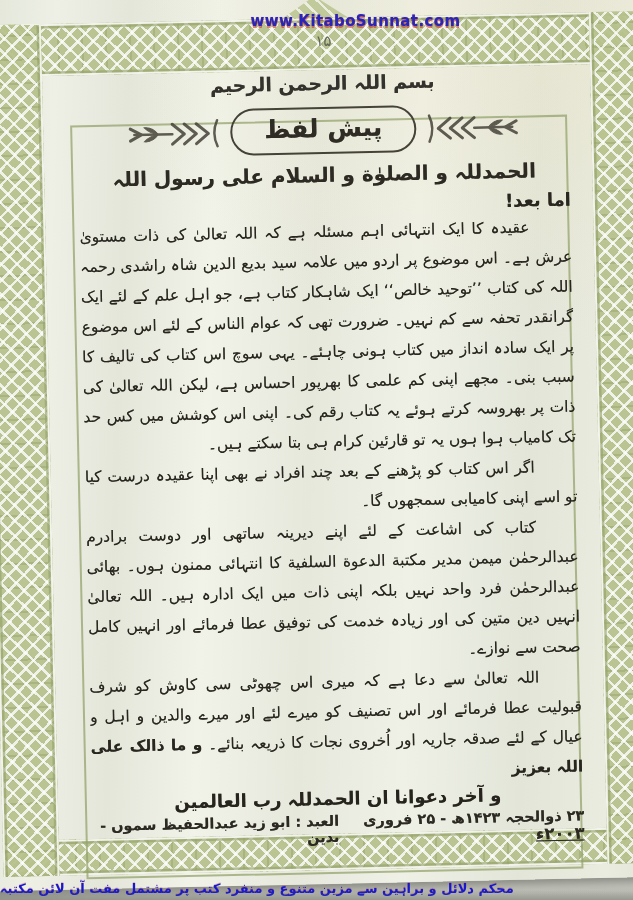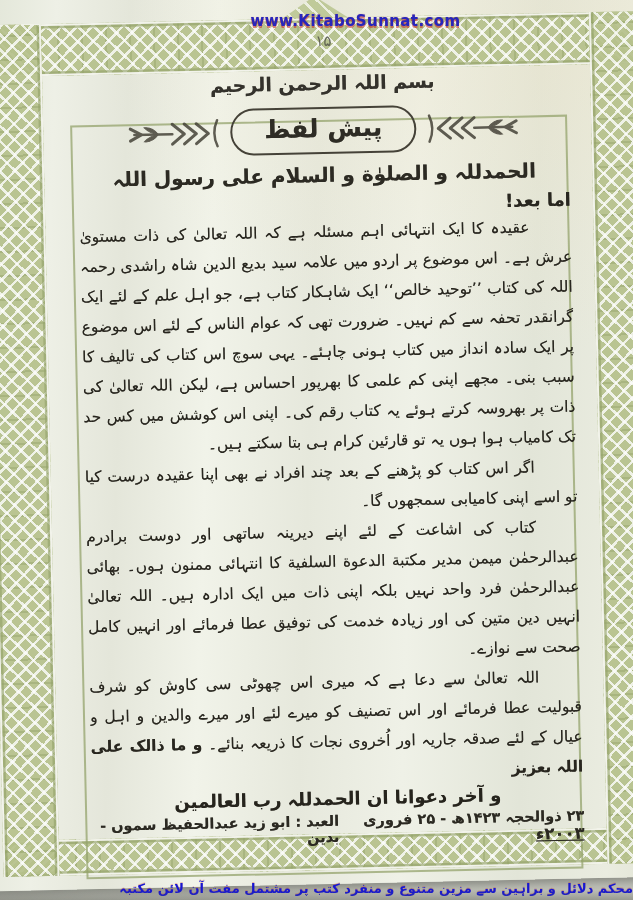--- a/index.html
+++ b/index.html
@@ -81,21 +81,21 @@
   .sig-row{display:flex; justify-content:space-between; align-items:baseline; font-size:14.5px; font-weight:bold; color:#2b2922;}
   .sig-year{font-size:16.5px; text-decoration:underline;}
   
   .url-stamp{
     position:absolute; top:12px; left:0; width:100%; text-align:center;
     font-size:15px; font-weight:bold; letter-spacing:.4px; color:#2626bd;
     text-shadow:0 1.5px 0 rgba(196,38,38,.55), 0 0 1px rgba(196,38,38,.5);
     margin-left:39px;
   }
   .slogan{
-    position:absolute; bottom:4px; left:0; width:100%; text-align:right;
+    position:absolute; bottom:4px; left:0; width:100%; text-align:left;
     font-size:13px; font-weight:bold; color:#1717d2;
     text-shadow:0 -1px 0 rgba(205,60,40,.3);
   }
   .shadow-strip{position:absolute; left:0; right:0; bottom:0; height:10px;
     background:linear-gradient(180deg, rgba(90,92,84,.0), rgba(90,92,84,.35)); }
 </style>
 </head>
 <body>
 
 <div class="stage">

